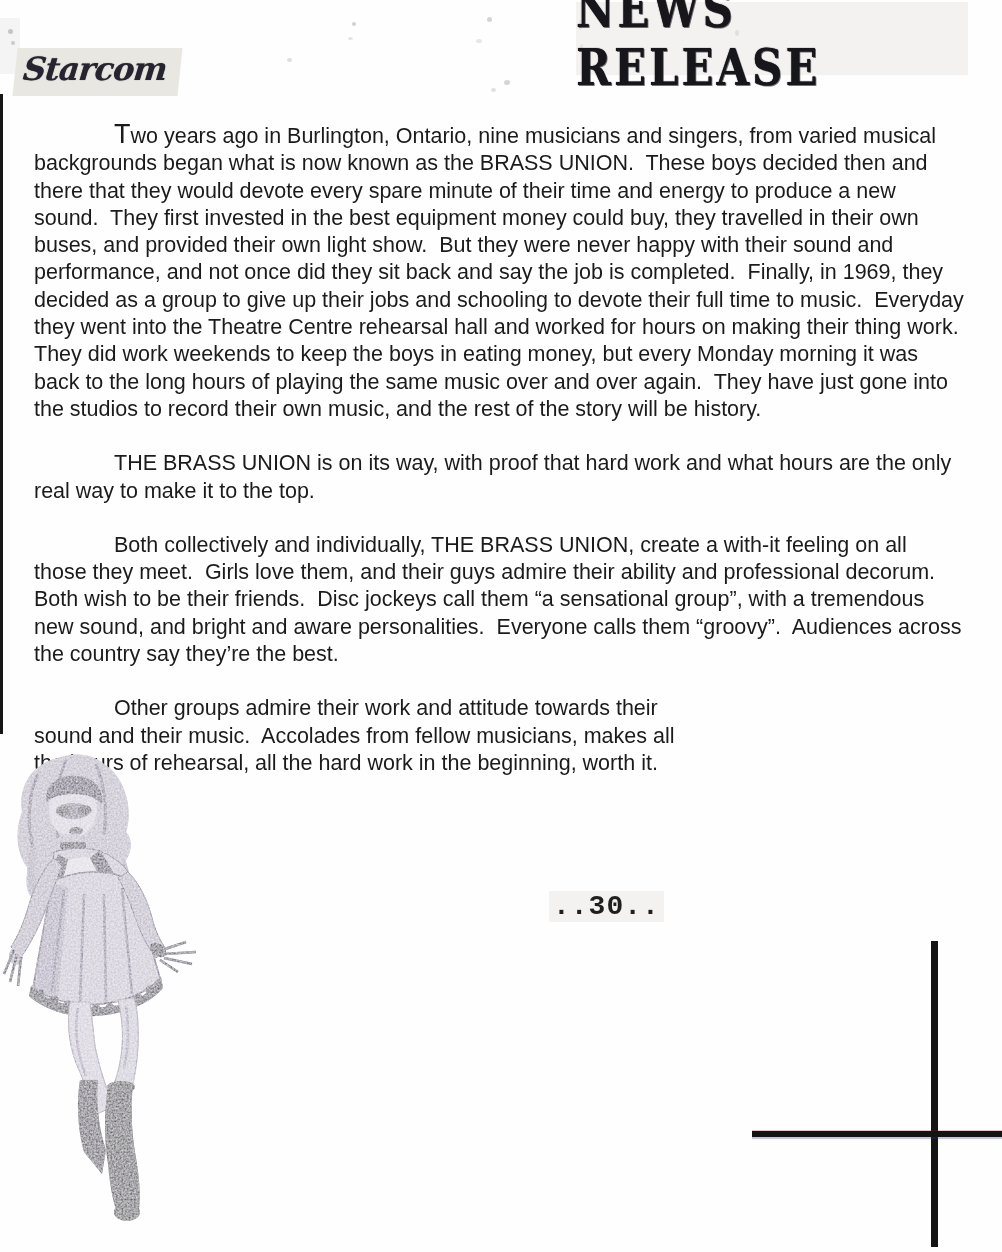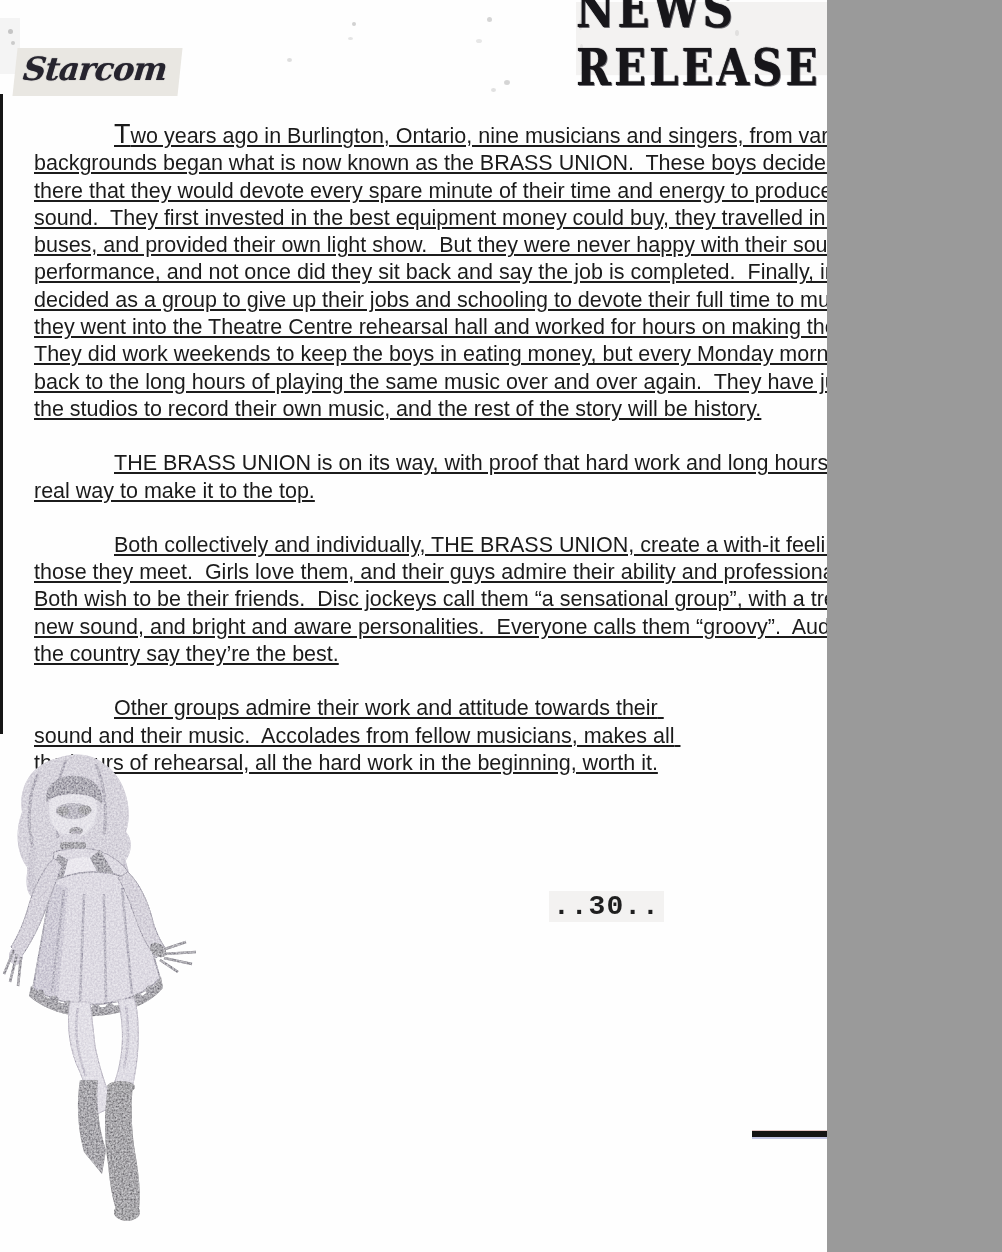--- a/index.html
+++ b/index.html
@@ -1,17 +1,17 @@
 <!DOCTYPE html>
 <html><head>
 <meta charset="utf-8">
 <style>
   html,body { margin:0; padding:0; background:#9a9a9a; }
   .page {
-    position:relative; width:827px; height:1252px;
+    position:relative; width:1002px; height:1252px;
     background:#fefefe; overflow:hidden;
     font-family:"Liberation Sans", sans-serif;
   }
 
   
   .stamp {
     position:absolute; left:576px; top:2px; width:392px; height:62px;
     display:flex; align-items:center; justify-content:center;
     font-family:"DejaVu Serif", serif; font-weight:700;
     font-size:42px; letter-spacing:3px; word-spacing:16px;
@@ -35,21 +35,21 @@
   
   .left-rule { position:absolute; left:0; top:94px; width:3px; height:640px; background:#161616; }
   .speck { position:absolute; border-radius:50%; background:#6d6d6d; }
   .smudge-tl { position:absolute; left:0; top:18px; width:20px; height:56px; background:rgba(120,120,120,.07); }
 
   
   .content {
     position:absolute; left:34px; top:121px; width:930px;
     font-size:21.5px; line-height:27.3px; color:#1b1b1b;
   }
-  .content p { margin:0 0 27px 0; text-indent:80px; white-space:pre-wrap;text-decoration:underline; }
+  .content p { margin:0 0 27px 0; text-indent:80px; white-space:pre-wrap; }
   .para-1::first-letter { font-size:27px; }
   .para-4 { margin-left:268px; width:648px; margin-top:-16px; }
 
   
   .end-mark {
     position:absolute; left:549px; top:891px;
     font-family:"Liberation Mono", monospace; font-size:28px; font-weight:700;
     letter-spacing:1px; color:#1f1f1f;
     background:rgba(210,208,202,.25); padding:0 4px;
   }
@@ -85,21 +85,21 @@
     <div class="speck" style="left:735px;top:30px;width:4px;height:6px;opacity:.16"></div>
   </div>
 
   <div class="stamp">NEWS RELEASE</div>
   <div class="logo">Starcom</div>
 
   <div class="left-rule"></div>
 
   <div class="content">
     <p class="para-1">Two years ago in Burlington, Ontario, nine musicians and singers, from varied musical backgrounds began what is now known as the BRASS UNION.  These boys decided then and there that they would devote every spare minute of their time and energy to produce a new sound.  They first invested in the best equipment money could buy, they travelled in their own buses, and provided their own light show.  But they were never happy with their sound and performance, and not once did they sit back and say the job is completed.  Finally, in 1969, they decided as a group to give up their jobs and schooling to devote their full time to music.  Everyday they went into the Theatre Centre rehearsal hall and worked for hours on making their thing work.  They did work weekends to keep the boys in eating money, but every Monday morning it was back to the long hours of playing the same music over and over again.  They have just gone into the studios to record their own music, and the rest of the story will be history.</p>
-    <p class="para-2">THE BRASS UNION is on its way, with proof that hard work and long hours are the only real way to make it to the top.</p>
+    <p class="para-2">THE BRASS UNION is on its way, with proof that hard work and what hours are the only real way to make it to the top.</p>
     <p class="para-3">Both collectively and individually, THE BRASS UNION, create a with-it feeling on all those they meet.  Girls love them, and their guys admire their ability and professional decorum.  Both wish to be their friends.  Disc jockeys call them “a sensational group”, with a tremendous new sound, and bright and aware personalities.  Everyone calls them “groovy”.  Audiences across the country say they’re the best.</p>
     <p class="para-4">Other groups admire their work and attitude towards their sound and their music.  Accolades from fellow musicians, makes all the hours of rehearsal, all the hard work in the beginning, worth it.</p>
   </div>
 
   <div class="end-mark">..30..</div>
 
   <div class="illustration">
     <svg width="212" height="482" viewBox="0 0 212 482" xmlns="http://www.w3.org/2000/svg">
       <defs>
         <filter id="grain" x="-5%" y="-5%" width="110%" height="110%">

